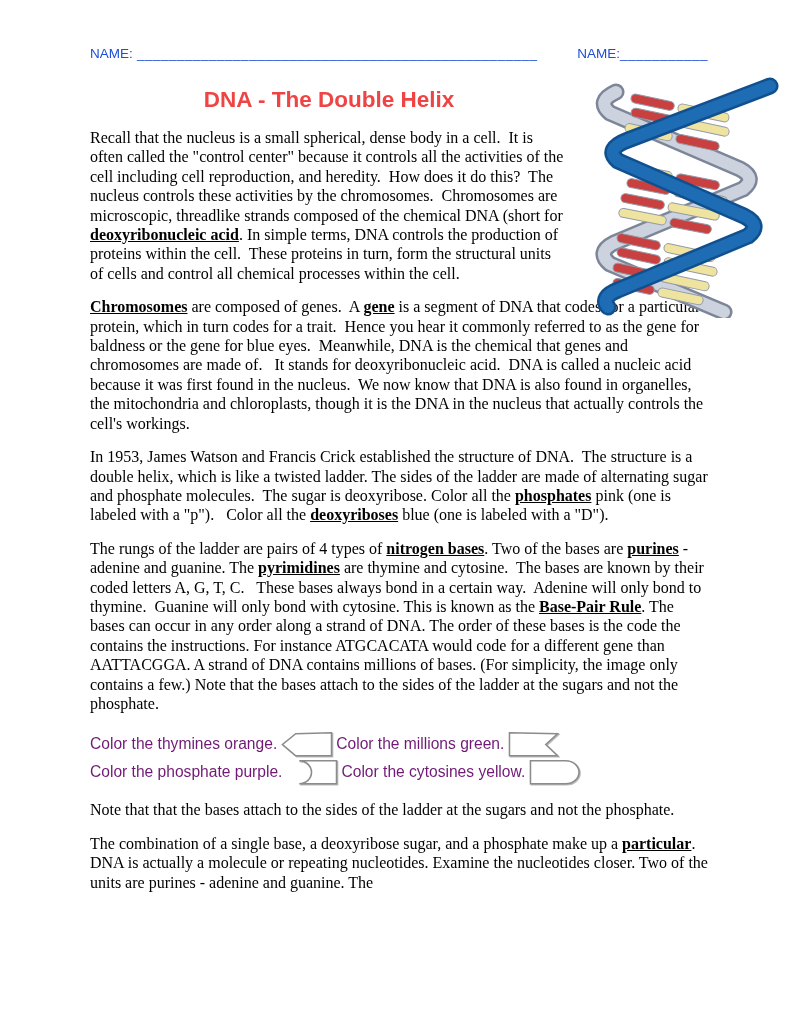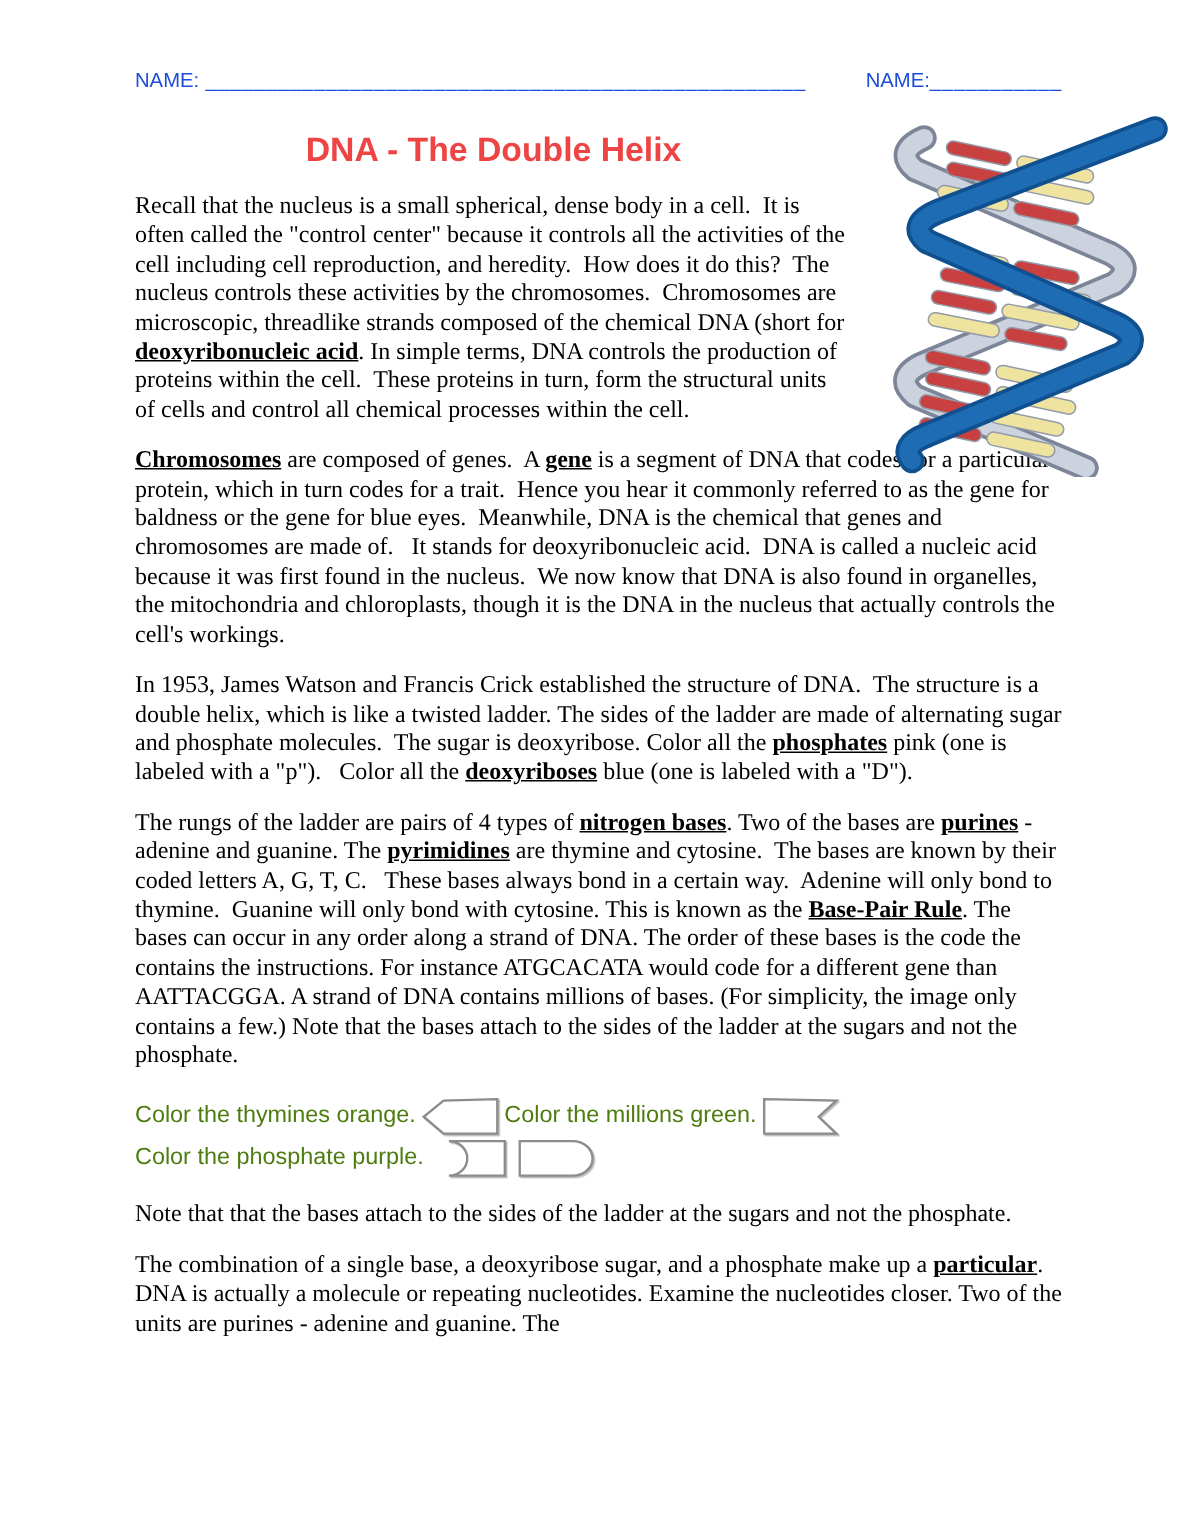--- a/index.html
+++ b/index.html
@@ -11,21 +11,21 @@
   .header-row { display:flex; justify-content:space-between; font-size:13.5px; color:#1d4ed8; }
   .blank-line { letter-spacing:0.5px; }
   .title { width:478px; text-align:center; font-weight:700; font-size:22.5px; margin:26px 0 0 0; color:#ef4444; }
   .para {
     font-size:16px; line-height:19.4px; white-space:pre-wrap; margin:14px 0 0 0; width:622px; color:#000000;font-family:Liberation Serif, serif;
   }
   .para.narrow { width:478px; margin-top:15px; }
   .term { font-weight:700; text-decoration:underline; }
   .helix { position:absolute; left:552px; top:76px; }
   .color-tasks { margin-top:17px; width:640px; }
-  .task-row { display:flex; align-items:center; height:28px; font-size:15.6px; color:#4d7c0f; }
+  .task-row { display:flex; align-items:center; height:28px; font-size:15.6px; color:#701a75; }
   .task-row .lbl { white-space:pre; }
   .base-shape { margin:0 3px 0 4px; filter:drop-shadow(1.5px 1.5px 0px rgba(130,130,130,0.55)); flex:0 0 auto; }
   .base-shape path, .base-shape polygon { fill:#ffffff; stroke:#8c8c8c; stroke-width:1.6; }
 </style>
 </head>
 <body>
 
 <div class="page">
   <div class="content">
 
@@ -53,20 +53,21 @@
         <span class="lbl">Color the millions green.</span>
         <svg class="base-shape" width="52" height="27" viewBox="0 0 53 27">
           <polygon points="1.5,1.5 50.5,2.5 38.5,13.5 50.5,25 1.5,25"></polygon>
         </svg>
       </div>
       <div class="task-row">
         <span class="lbl">Color the phosphate purple.</span>
         <svg class="base-shape" width="52" height="27" viewBox="0 0 53 27">
           <path d="M 13.5 1.5 L 51.5 1.5 L 51.5 25 L 13.5 25 A 12.5 11.75 0 0 0 13.5 1.5 Z"></path>
         </svg>
+        <span class="lbl">Color the cytosines yellow.</span>
         <svg class="base-shape" width="52" height="27" viewBox="0 0 53 27">
           <path d="M 1.5 1.5 L 37.5 1.5 A 13.5 11.75 0 0 1 37.5 25 L 1.5 25 Z"></path>
         </svg>
       </div>
     </div>
 
     <p class="para"><span>Note that that the bases attach to the sides of the ladder at the sugars and not the phosphate.</span></p>
 
     <p class="para"><span>The combination of a single base, a deoxyribose sugar, and a phosphate make up a </span><span class="term">particular</span><span>. DNA is actually a molecule or repeating nucleotides. Examine the nucleotides closer. Two of the units are purines - adenine and guanine. The</span></p>
 

